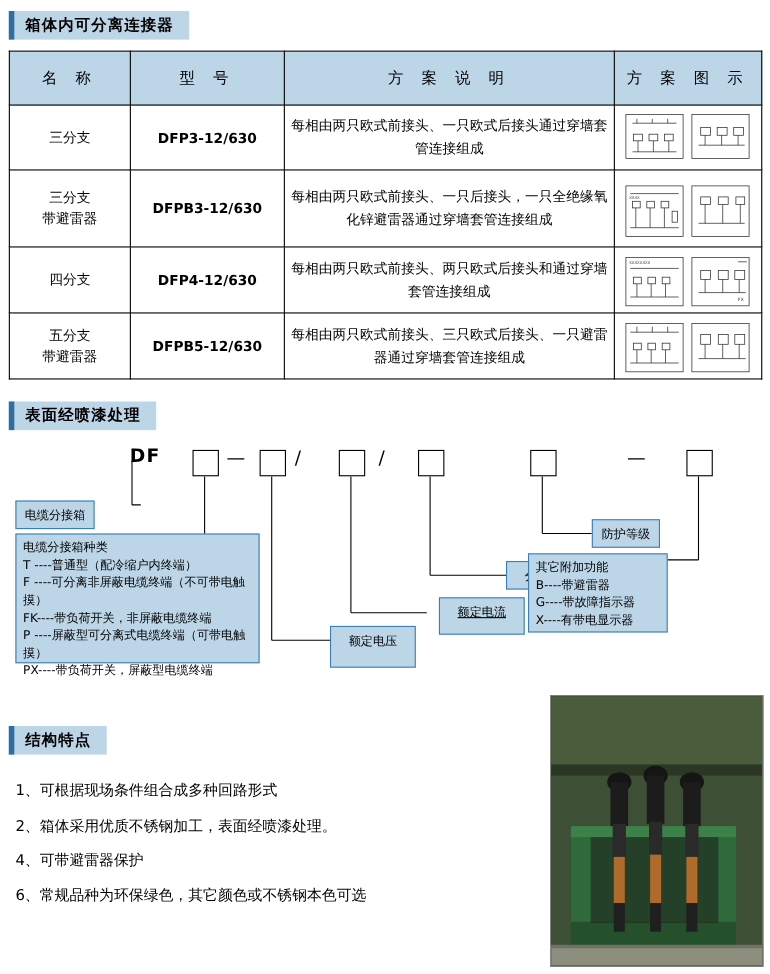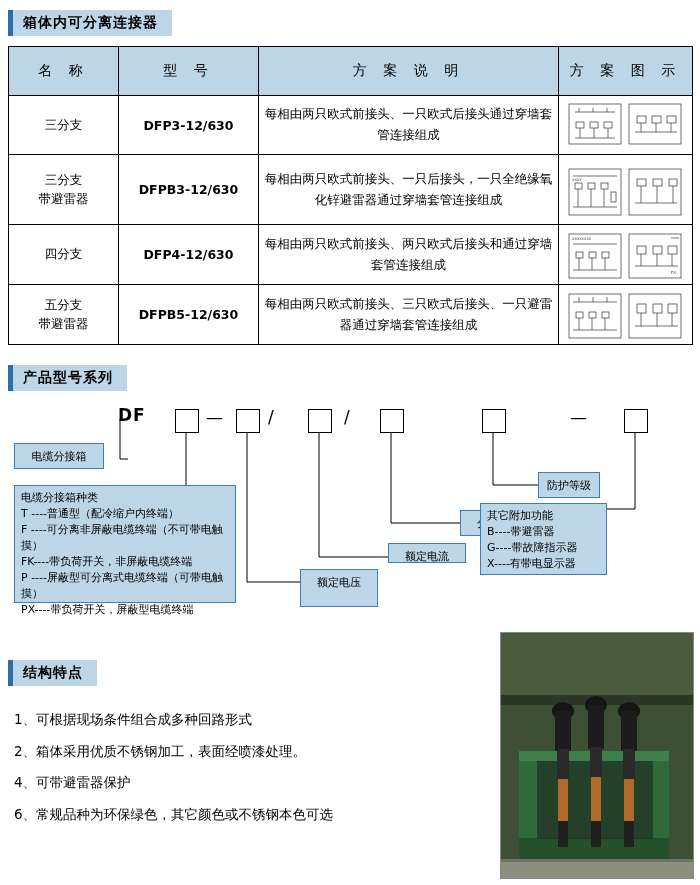--- a/index.html
+++ b/index.html
@@ -277,21 +277,21 @@
               </g>
             </svg>
           </div>
         </td>
       </tr>
     </tbody>
   </table>
 </div>
 
 <div style="padding:20px 0 0 8px;">
-  <span class="section-title">产品型号系列</span>
+  <span class="section-title">表面经喷漆处理</span>
 </div>
 
 <div id="series">
   <svg class="lines">
     <g stroke="#000" stroke-width="1" fill="none">
 
       <line x1="120" y1="22" x2="120" y2="62"></line>
       <line x1="120" y1="62" x2="128" y2="62"></line>
 
       <line x1="186" y1="36" x2="186" y2="98"></line>
@@ -320,32 +320,32 @@
   <div class="sep" style="left:206px;top:10px;">—</div>
   <div class="slot" style="left:236px;top:12px;"></div>
   <div class="sep" style="left:268px;top:10px;">/</div>
   <div class="slot" style="left:308px;top:12px;"></div>
   <div class="sep" style="left:344px;top:10px;">/</div>
   <div class="slot" style="left:380px;top:12px;"></div>
   <div class="slot" style="left:482px;top:12px;"></div>
   <div class="sep" style="left:570px;top:10px;">—</div>
   <div class="slot" style="left:624px;top:12px;"></div>
 
-  <div class="callout center" style="left:14px;top:46px;width:90px;height:26px;line-height:18px;">电缆分接箱</div>
+  <div class="callout center" style="left:14px;top:58px;width:72px;height:26px;line-height:18px;">电缆分接箱</div>
 
   <div class="callout" style="left:14px;top:88px;width:222px;height:118px;">电缆分接箱种类
 T ----普通型（配冷缩户内终端）
 F ----可分离非屏蔽电缆终端（不可带电触摸）
 FK----带负荷开关，非屏蔽电缆终端
 P ----屏蔽型可分离式电缆终端（可带电触摸）
 PX----带负荷开关，屏蔽型电缆终端</div>
 
   <div class="callout center" style="left:300px;top:172px;width:78px;height:38px;line-height:18px;">额定电压</div>
 
-  <div class="callout center" style="left:388px;top:146px;width:78px;height:20px;line-height:18px;">额定电流</div>
+  <div class="callout center" style="left:399px;top:146px;width:78px;height:34px;line-height:18px;text-decoration:underline;">额定电流</div>
 
   <div class="callout center" style="left:460px;top:113px;width:78px;height:26px;line-height:18px;">分支数量</div>
 
   <div class="callout center" style="left:538px;top:75px;width:62px;height:26px;line-height:18px;">防护等级</div>
 
   <div class="callout" style="left:480px;top:106px;width:127px;height:72px;">其它附加功能
 B----带避雷器
 G----带故障指示器
 X----有带电显示器</div>
 </div>

